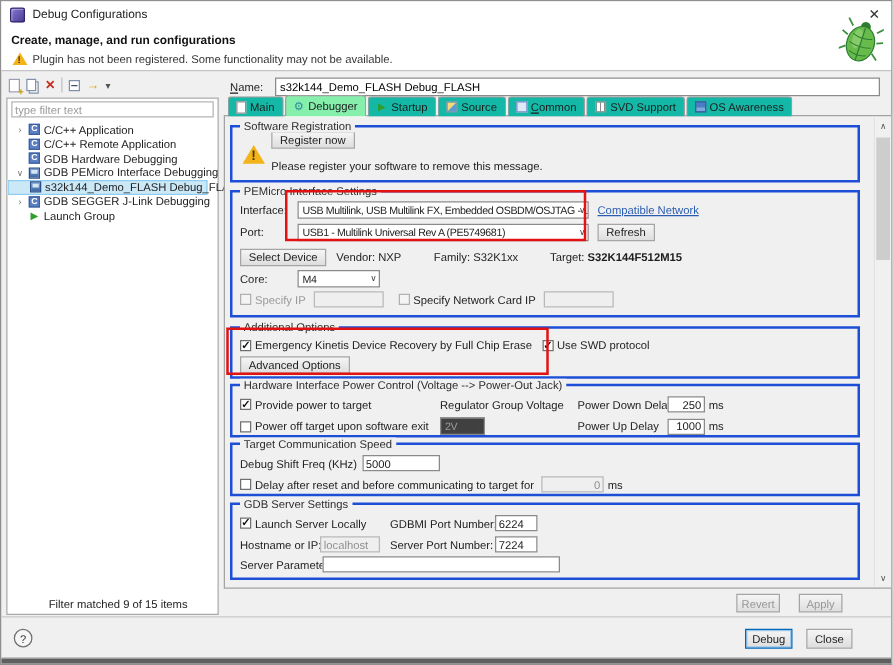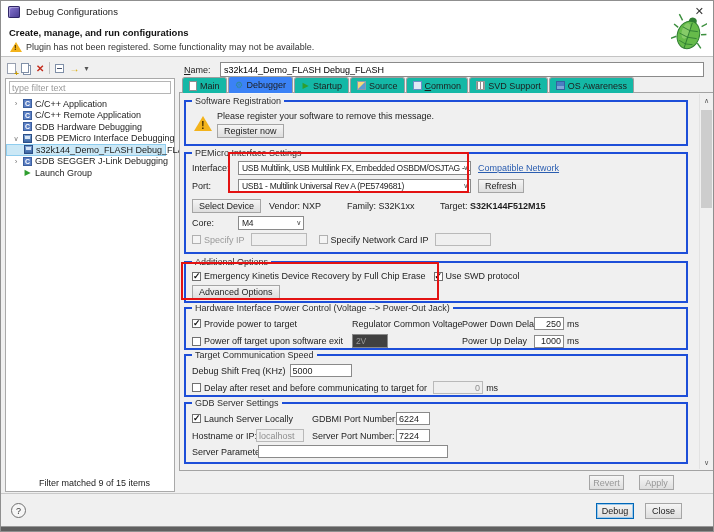--- a/index.html
+++ b/index.html
@@ -56,21 +56,21 @@
   .tic-pe::after{content:"";position:absolute;left:1px;top:1px;right:1px;height:3px;background:#d7e4f4;}
   .tic-play::before{content:"\25B6";color:#2f9e2f;font-size:8px;}
   .side-status{position:absolute;left:5px;bottom:3px;font-size:9px;color:#222;padding-left:28px;}
 
   
   .name-lbl{position:absolute;left:183px;top:64px;font-size:9px;}
   .fl::first-letter{text-decoration:underline;}
   .name-input{position:absolute;left:219px;top:61px;width:484px;height:15px;border:1px solid #8a8a8a;font-size:9px;padding:0 3px;background:#fff;}
   .tabs{position:absolute;left:181px;top:76px;height:16px;display:flex;gap:1px;z-index:2;}
   .tab{display:flex;align-items:center;gap:3px;height:16px;padding:0 6px;border:1px solid #9f9f9f;border-bottom:none;background:#14b8a6;border-radius:3px 3px 0 0;font-size:9px;white-space:nowrap;}
-  .tab.sel{background:#3b82f6;height:17px;margin-top:-1px;box-shadow:0 1px 0 #f7f7f7;}
+  .tab.sel{background:#86efac;height:17px;margin-top:-1px;box-shadow:0 1px 0 #f7f7f7;}
   .ti{width:9px;height:9px;flex:none;display:flex;align-items:center;justify-content:center;}
   .ti-main{width:8px;height:10px;background:#fff;border:1px solid #8f8f8f;}
   .ti-dbg::before{content:"\2699";color:#2e8b9a;font-size:9px;}
   .ti-start::before{content:"\25B6";color:#2f9e2f;font-size:8px;}
   .ti-src{background:linear-gradient(135deg,#f6d97a 45%,#5b9bd5 55%);border:1px solid #8a9ab0;}
   .ti-common{background:#dfe9f5;border:1px solid #6b8cc7;}
   .ti-svd{background:repeating-linear-gradient(90deg,#8a8a8a 0 1px,#fff 1px 3px);border:1px solid #9a9a9a;}
   .ti-os{background:#4a7ec2;border:1px solid #35619e;box-shadow:inset 0 -3px 0 #7fa7d9;}
 
   .content{position:absolute;left:178px;top:91px;width:535px;height:379px;border:1px solid #a3a3a3;background:#f0f0f0;overflow:hidden;}
@@ -232,24 +232,24 @@
       <span class="ti ti-os"></span>
       <span>OS Awareness</span>
     </div>
   </div>
 
   <div class="content">
 
     <div class="grp" style="top:7px;height:46px;">
       <div class="legend">Software Registration</div>
       <div class="warn-lg" style="position:absolute;left:8px;top:14px;"></div>
-      <div class="row" style="margin-top:9px;padding-left:31px;">Please register your software to remove this message.</div>
       <div class="row" style="margin-top:3px;padding-left:31px;">
         <span class="btn">Register now</span>
       </div>
+      <div class="row" style="margin-top:9px;padding-left:31px;">Please register your software to remove this message.</div>
     </div>
 
     <div class="grp" style="top:59px;height:102px;">
       <div class="legend">PEMicro Interface Settings</div>
       <div class="row" style="margin-top:7px;">
         <span class="lblA">Interface:</span>
         <span class="combo" style="width:233px;">
             <span>USB Multilink, USB Multilink FX, Embedded OSBDM/OSJTAG - USB</span>
           </span>
         <span class="link" style="margin-left:7px;">Compatible Network</span>
@@ -296,21 +296,21 @@
       </div>
     </div>
 
     <div class="grp" style="top:214px;height:43px;">
       <div class="legend">Hardware Interface Power Control (Voltage --&gt; Power-Out Jack)</div>
       <div class="row" style="margin-top:8px;">
         <span style="display:flex;align-items:center;width:160px;">
           <span class="cb on"></span>
           <span>Provide power to target</span>
         </span>
-        <span style="width:110px;">Regulator Common Voltage</span>
+        <span style="width:110px;">Regulator Group Voltage</span>
         <span style="width:72px;">Power Down Delay</span>
         <input class="txt num" style="width: 30px;" value="250">
         <span style="margin-left:3px;">ms</span>
       </div>
       <div class="row" style="margin-top:4px;">
         <span style="display:flex;align-items:center;width:160px;">
           <span class="cb"></span>
           <span>Power off target upon software exit</span>
         </span>
         <span style="width:110px;">

